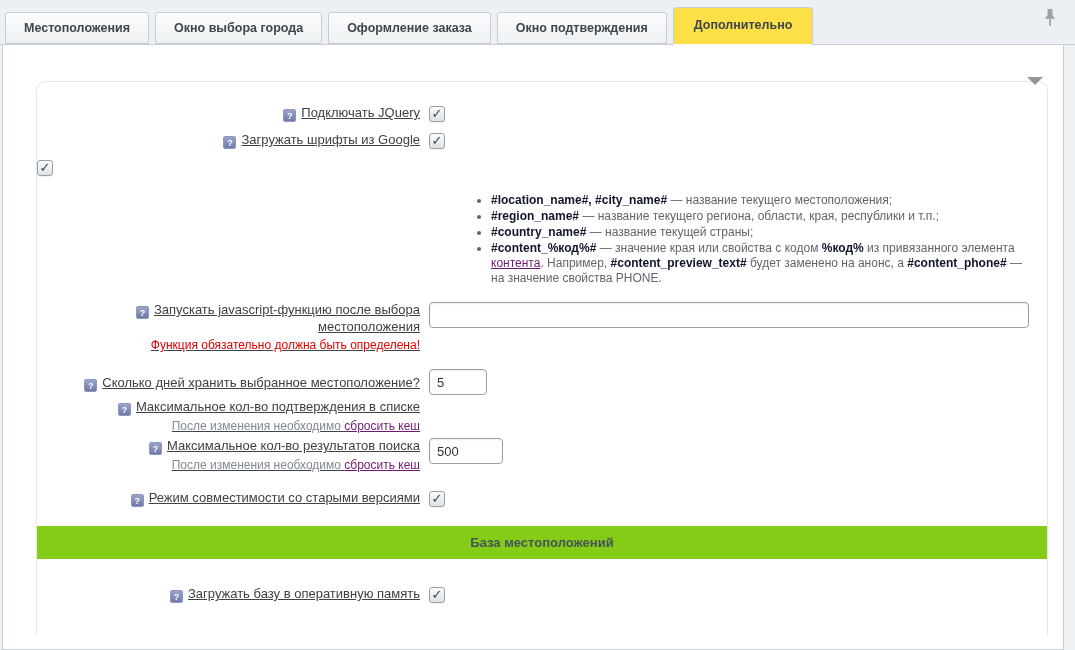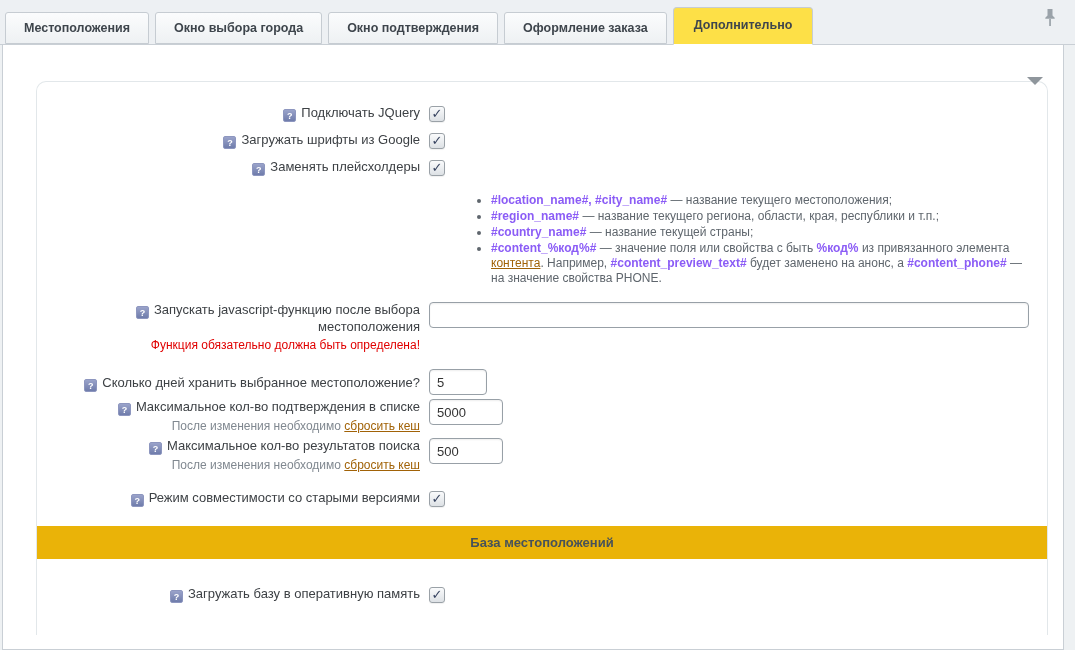--- a/index.html
+++ b/index.html
@@ -15,57 +15,57 @@
 
   
   .panel { margin:0 11px 0 2px; background:#fff; border:1px solid #c9cfd5; border-top:none; min-height:605px; }
   .panel-header { padding:20px 14px 8px; position:relative; }
   .panel-title { font-size:18px; font-weight:normal; color:#2f3437; }
   .collapse-arrow { position:absolute; right:20px; top:32px; width:0; height:0; border-left:8px solid transparent; border-right:8px solid transparent; border-top:8px solid #8f969c; cursor:pointer; }
 
   
   .form-box { margin:8px 15px 0 33px; border:1px solid #e2e7ea; border-bottom:none; border-radius:10px 10px 0 0; padding-top:18px; min-height:522px; background:#fff; }
 
-  .row { display:flex; align-items:flex-start; }
+  .row { display:flex; align-items:flex-start;text-decoration:underline; }
   .chk-row { height:27px; align-items:center; }
   .lbl { width:392px; min-width:392px; text-align:right; padding-right:9px; color:#3d4145; line-height:16px; }
   .ctl { flex:1; }
   .sub-red { display:block; color:#e00000; font-size:12px; margin-top:2px; }
   .sub-gray { display:block; color:#808890; font-size:12px; margin-top:2px; }
-  a.lnk { color:#a16207; text-decoration:underline; cursor:pointer; }
+  a.lnk { color:#701a75; text-decoration:underline; cursor:pointer; }
 
   .help { display:inline-block; width:13px; height:13px; background:linear-gradient(#9aa3ca,#6f7cab); border:1px solid #8d96bf; border-radius:2px; color:#fff; font-size:9px; font-weight:bold; line-height:12px; text-align:center; vertical-align:-2px; margin-right:5px; cursor:pointer; }
 
   .checkbox { display:inline-block; width:16px; height:16px; background:linear-gradient(#fafbfc,#dde1e5); border:1px solid #9aa1a7; border-radius:3px; text-align:center; vertical-align:middle; cursor:pointer; box-shadow:0 1px 1px rgba(0,0,0,.06); }
   .checkbox .mark { color:#36425f; font-size:13px; font-weight:bold; line-height:14px; display:block; }
 
   .txt-input { border:1px solid #98a0a7; border-radius:4px; height:26px; font-size:13px; padding:0 7px; font-family:inherit; color:#333; box-shadow:inset 0 1px 2px rgba(0,0,0,.07); background:#fff; }
   .w-big { width:600px; }
   .w-sm { width:58px; }
   .w-md { width:74px; }
 
   .bullets { margin:12px 10px 16px 437px; }
   .bullets ul { padding-left:17px; color:#5f666d; font-size:12px; line-height:15px; }
   .bullets li { margin-bottom:1px; }
-  .bullets b { color:#8b5cf6; }
+  .bullets b { color:#0f172a; }
 
-  .band { margin-top:14px; background:#eab308; text-align:center; padding:9px 0; font-weight:bold; font-size:13px; color:#47525a; }
+  .band { margin-top:14px; background:#84cc16; text-align:center; padding:9px 0; font-weight:bold; font-size:13px; color:#47525a; }
 
   .mt14 { margin-top:4px; } .mt16 { margin-top:16px; } .mt12 { margin-top:12px; } .mt22 { margin-top:22px; }
   .pt6 { padding-top:6px; }
 </style>
 </head>
 <body>
 
 <div class="tabbar">
   <div class="tab-list">
       <div class="tab">Местоположения</div>
       <div class="tab">Окно выбора города</div>
+      <div class="tab">Оформление заказа</div>
       <div class="tab">Окно подтверждения</div>
-      <div class="tab">Оформление заказа</div>
       <div class="tab active">Дополнительно</div>
     </div>
   <span class="pin">
     <svg width="14" height="19" viewBox="0 0 14 19">
       <path d="M4.5 1 h5 v6.5 l2.2 2.2 v1 H2.3 v-1 l2.2-2.2 z" fill="#9aa2a9"></path>
       <rect x="6.2" y="11" width="1.7" height="7" fill="#9aa2a9"></rect>
     </svg>
   </span>
 </div>
 
@@ -88,34 +88,31 @@
     <div class="row chk-row">
       <div class="lbl">
         <span class="help">?</span><span>Загружать шрифты из Google</span>
       </div>
       <div class="ctl">
         <span class="checkbox"><span class="mark">✓</span></span>
       </div>
     </div>
 
     <div class="row chk-row">
-      <div class="lbl">
-        <span class="help">?</span><span>Заменять плейсхолдеры</span>
-      </div>
       <div class="ctl">
         <span class="checkbox"><span class="mark">✓</span></span>
       </div>
     </div>
 
     <div class="bullets">
       <ul>
           <li><b>#location_name#, #city_name#</b><span> — название текущего местоположения;</span></li>
           <li><b>#region_name#</b><span> — название текущего региона, области, края, республики и т.п.;</span></li>
           <li><b>#country_name#</b><span> — название текущей страны;</span></li>
-          <li><b>#content_%код%#</b><span> — значение поля или свойства с быть </span><b>%код%</b><span> из привязанного элемента </span><a href="#" class="lnk">контента</a><span>. Например, </span><b>#content_preview_text#</b><span> будет заменено на анонс, а </span><b>#content_phone#</b><span> — на значение свойства PHONE.</span></li>
+          <li><b>#content_%код%#</b><span> — значение края или свойства с кодом </span><b>%код%</b><span> из привязанного элемента </span><a href="#" class="lnk">контента</a><span>. Например, </span><b>#content_preview_text#</b><span> будет заменено на анонс, а </span><b>#content_phone#</b><span> — на значение свойства PHONE.</span></li>
         </ul>
     </div>
 
     <div class="row mt14">
       <div class="lbl">
         <span class="help">?</span><span>Запускать javascript-функцию после выбора местоположения</span>
         <span class="sub-red">Функция обязательно должна быть определена!</span>
       </div>
       <div class="ctl">
         <input class="txt-input w-big" type="text" value="" style="">
@@ -128,23 +125,20 @@
       </div>
       <div class="ctl">
         <input class="txt-input w-sm" type="text" value="5" style="">
       </div>
     </div>
 
     <div class="row mt14">
       <div class="lbl">
         <span class="help">?</span><span>Максимальное кол-во подтверждения в списке</span>
         <span class="sub-gray"><span>После изменения необходимо </span><a class="lnk" href="#">сбросить кеш</a></span>
-      </div>
-      <div class="ctl">
-        <input class="txt-input w-md" type="text" value="5000" style="">
       </div>
     </div>
 
     <div class="row mt14">
       <div class="lbl">
         <span class="help">?</span><span>Максимальное кол-во результатов поиска</span>
         <span class="sub-gray"><span>После изменения необходимо </span><a class="lnk" href="#">сбросить кеш</a></span>
       </div>
       <div class="ctl">
         <input class="txt-input w-md" type="text" value="500" style="">

